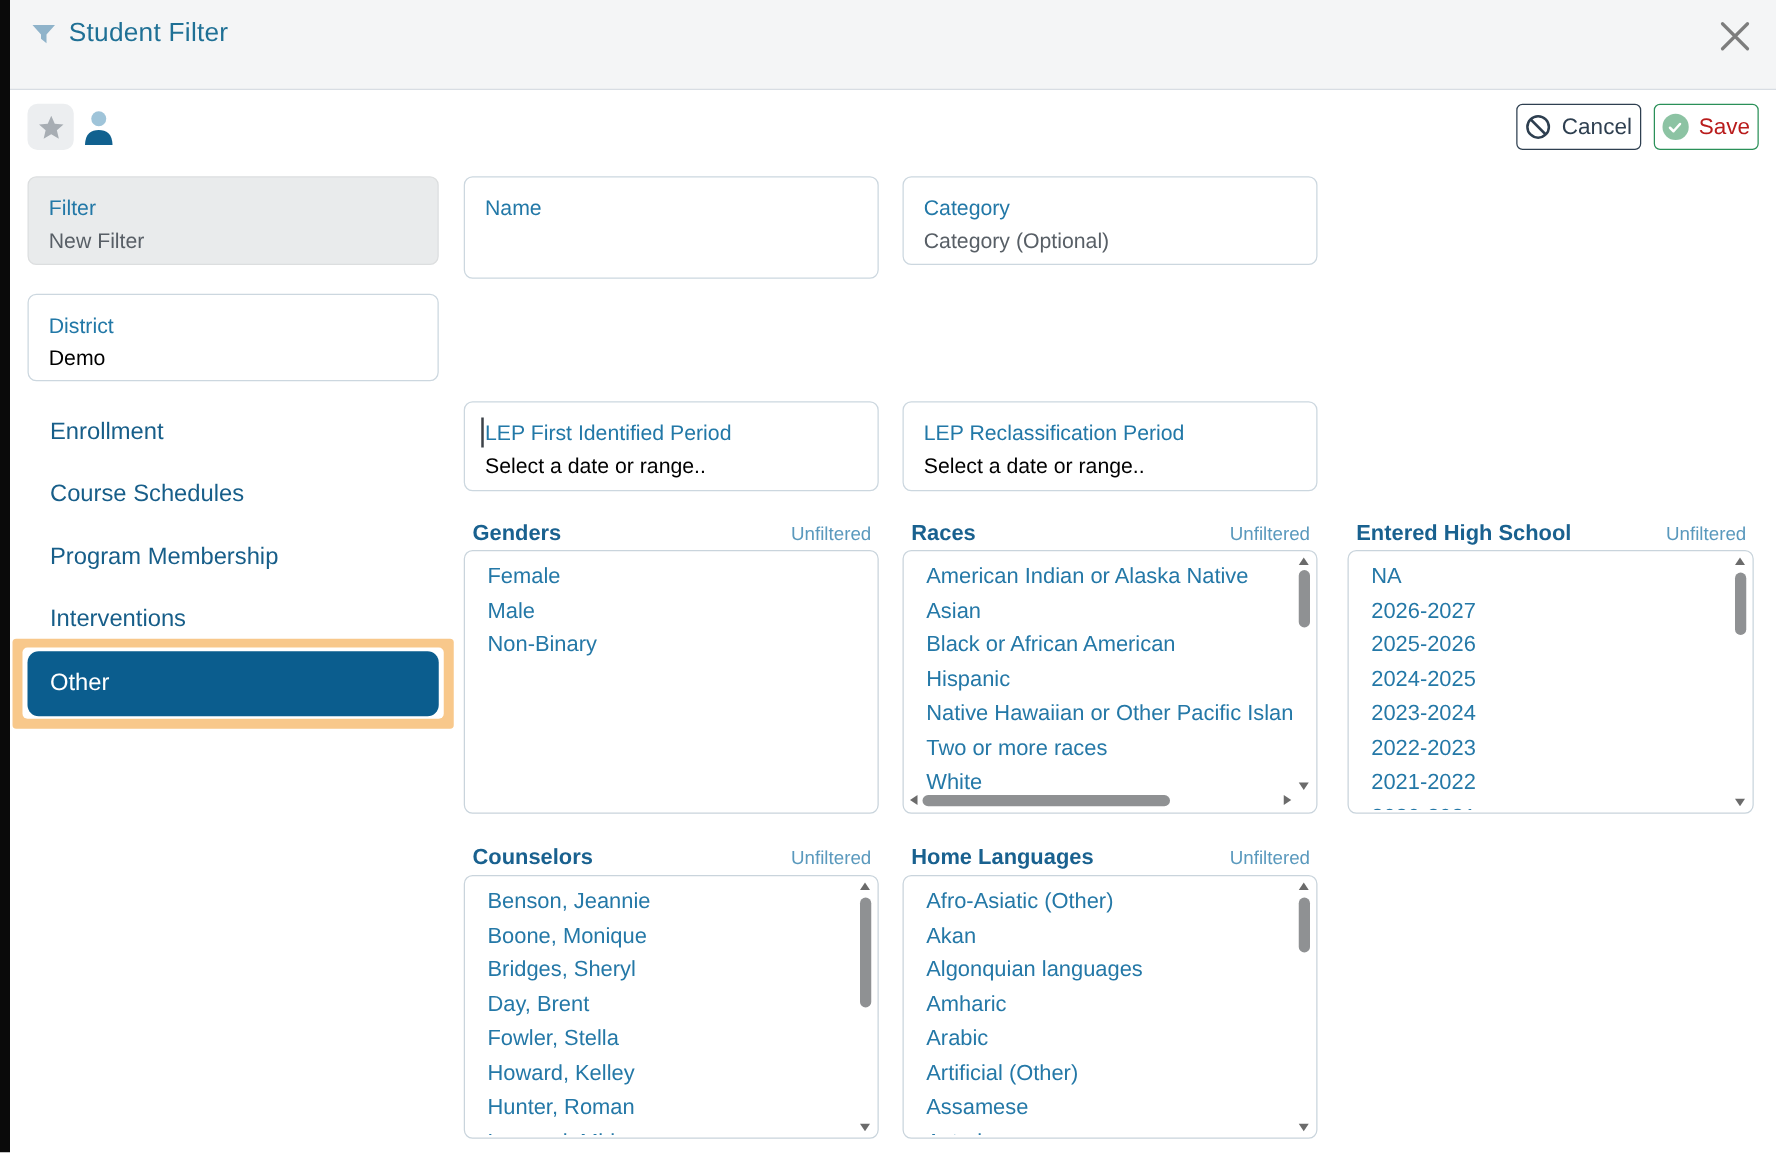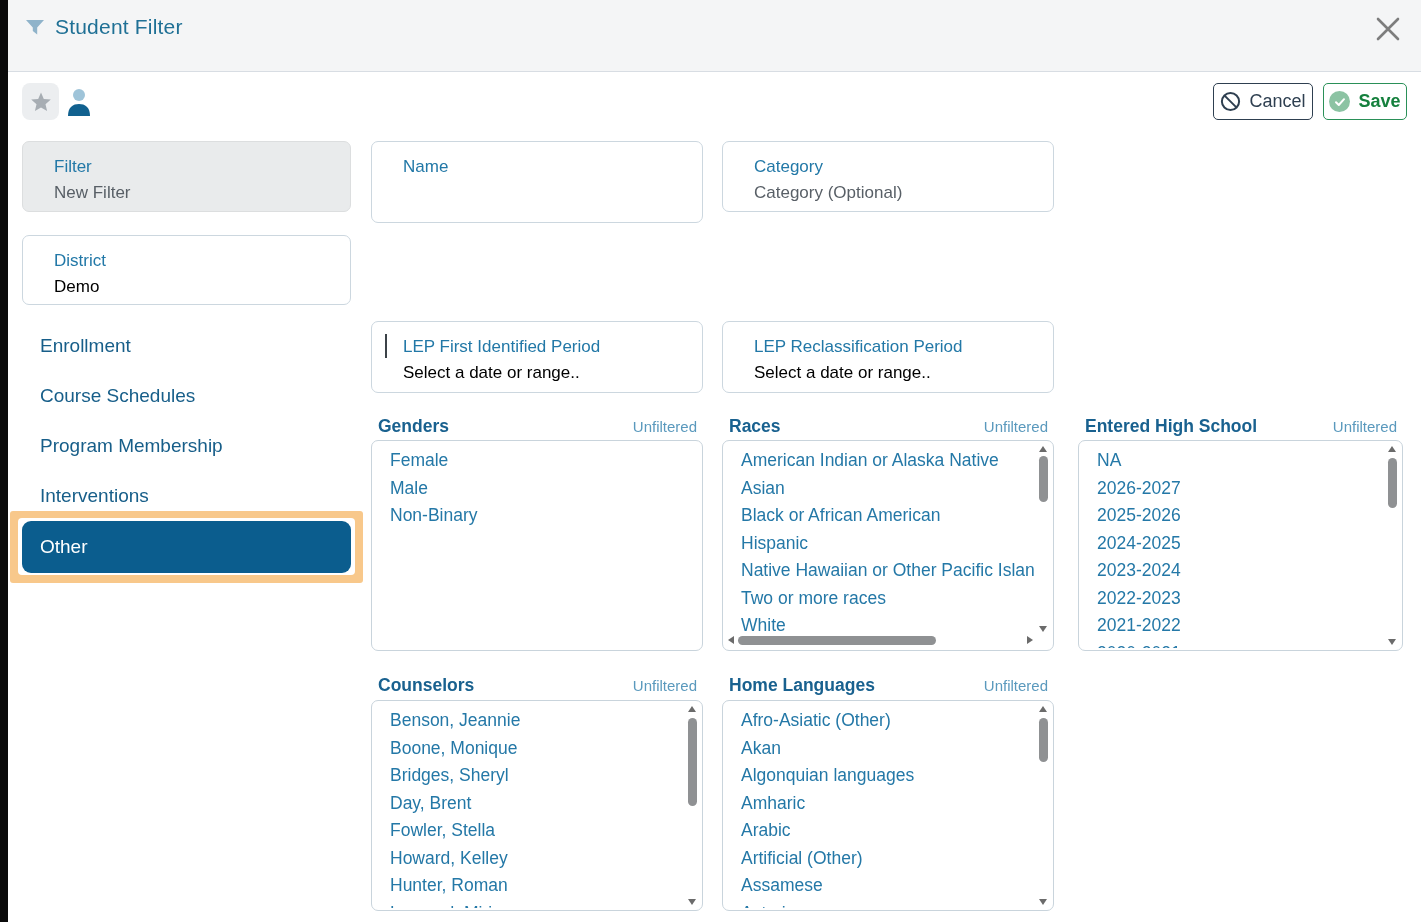--- a/index.html
+++ b/index.html
@@ -36,30 +36,30 @@
   }
   .person-wrap { position: absolute; left: 66px; top: 88px; width: 26px; height: 28px; }
 
   .action-btn {
     position: absolute; top: 83px; height: 37px; background: #ffffff;
     border-radius: 5px; display: flex; align-items: center; justify-content: center; gap: 8px;
     font-size: 18px; cursor: pointer;
     font-family: "Liberation Sans", "DejaVu Sans", sans-serif;
   }
   .cancel-btn { left: 1213px; width: 100px; border: 1.6px solid #2e3f50; color: #2e3f50; }
-  .save-btn   { left: 1323px; width: 84px;  border: 1.6px solid #2a9058; color: #15803d; font-weight: bold; }
+  .save-btn   { left: 1323px; width: 84px;  border: 1.6px solid #2a9058; color: #b91c1c; }
   .save-check-circle {
     width: 21px; height: 21px; border-radius: 50%; background: #8cc3a3;
     display: flex; align-items: center; justify-content: center;
   }
 
   
   .field-box {
     position: absolute; border-radius: 7px; background: #ffffff;
-    border: 1px solid #ccd7df; padding: 12px 31px;
+    border: 1px solid #ccd7df; padding: 12px 16px;
   }
   .field-label { font-size: 17px; color: #2278a7; line-height: 26px; }
   .field-value-gray { font-size: 17px; color: #585f66; line-height: 26px; }
   .field-value-blue { font-size: 17px; color: #000000; line-height: 26px; }
 
   .filter-box { left: 22px; top: 141px; width: 329px; height: 71px; background: #e9ebec; border-color: #dcdedf; }
   .name-box { left: 371px; top: 141px; width: 332px; height: 82px; }
   .category-box { left: 722px; top: 141px; width: 332px; height: 71px; }
   .district-box { left: 22px; top: 235px; width: 329px; height: 70px; }
   .lep-first-box { left: 371px; top: 321px; width: 332px; height: 72px; }

